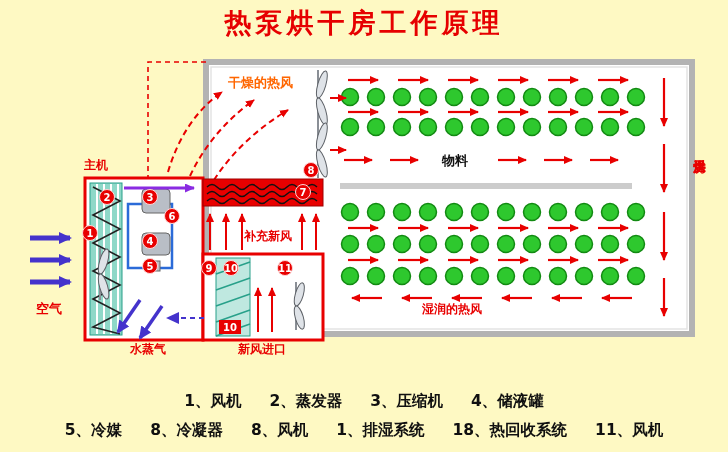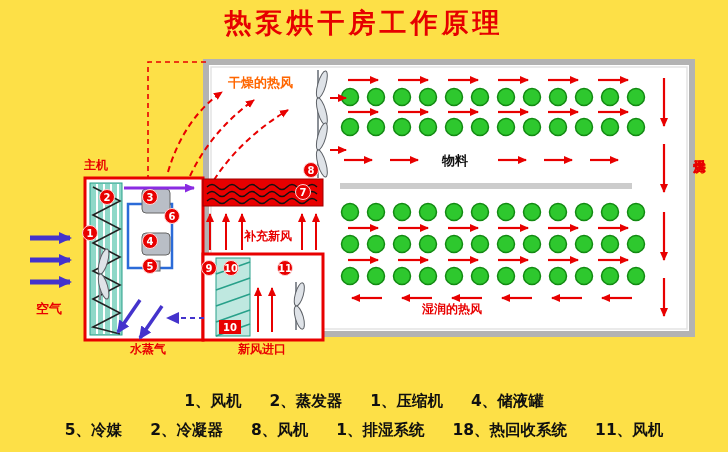--- a/index.html
+++ b/index.html
@@ -1,16 +1,16 @@
 <!DOCTYPE html>
 <html><head>
 <meta charset="utf-8">
 <style>
   html,body{margin:0;padding:0;background:#fff;}
-  .stage{position:relative;width:728px;height:452px;background:#fde047;overflow:hidden;
+  .stage{position:relative;width:728px;height:452px;background:#fef9c3;overflow:hidden;
          font-family:"DejaVu Sans",sans-serif;}
   .title{position:absolute;top:5px;left:0;width:100%;text-align:center;
          font-size:27px;font-weight:bold;color:#e60000;letter-spacing:4px;}
   #diag{position:absolute;top:0;left:0;}
   svg text{font-family:"DejaVu Sans",sans-serif;font-weight:bold;}
   .arrR{stroke:#e80000;stroke-width:2.2;}
   .arrRthin{stroke:#e80000;stroke-width:2;}
   .arrB{stroke:#4433cc;stroke-width:5;}
   .arrB2{stroke:#4433cc;stroke-width:3.5;}
   .arrBd{stroke:#4433cc;stroke-width:2;stroke-dasharray:5 4;}
@@ -270,25 +270,25 @@
       <text x="455" y="165" font-size="13" fill="#111111" text-anchor="middle">物料</text>
       <text x="452" y="313" font-size="12" fill="#e80000" text-anchor="middle">湿润的热风</text>
       <text x="700" y="150" font-size="12.5" fill="#e80000" class="vlbl">保温烘干房</text>
     </g>
   </svg>
 
   <div class="legend">
     <div class="legend-row">
       <span>1、风机</span>
       <span>2、蒸发器</span>
-      <span>1、压缩机</span>
+      <span>3、压缩机</span>
       <span>4、储液罐</span>
     </div>
     <div class="legend-row">
       <span>5、冷媒</span>
-      <span>2、冷凝器</span>
+      <span>8、冷凝器</span>
       <span>8、风机</span>
       <span>1、排湿系统</span>
       <span>18、热回收系统</span>
       <span>11、风机</span>
     </div>
   </div>
 </div>
 
 </body></html>

